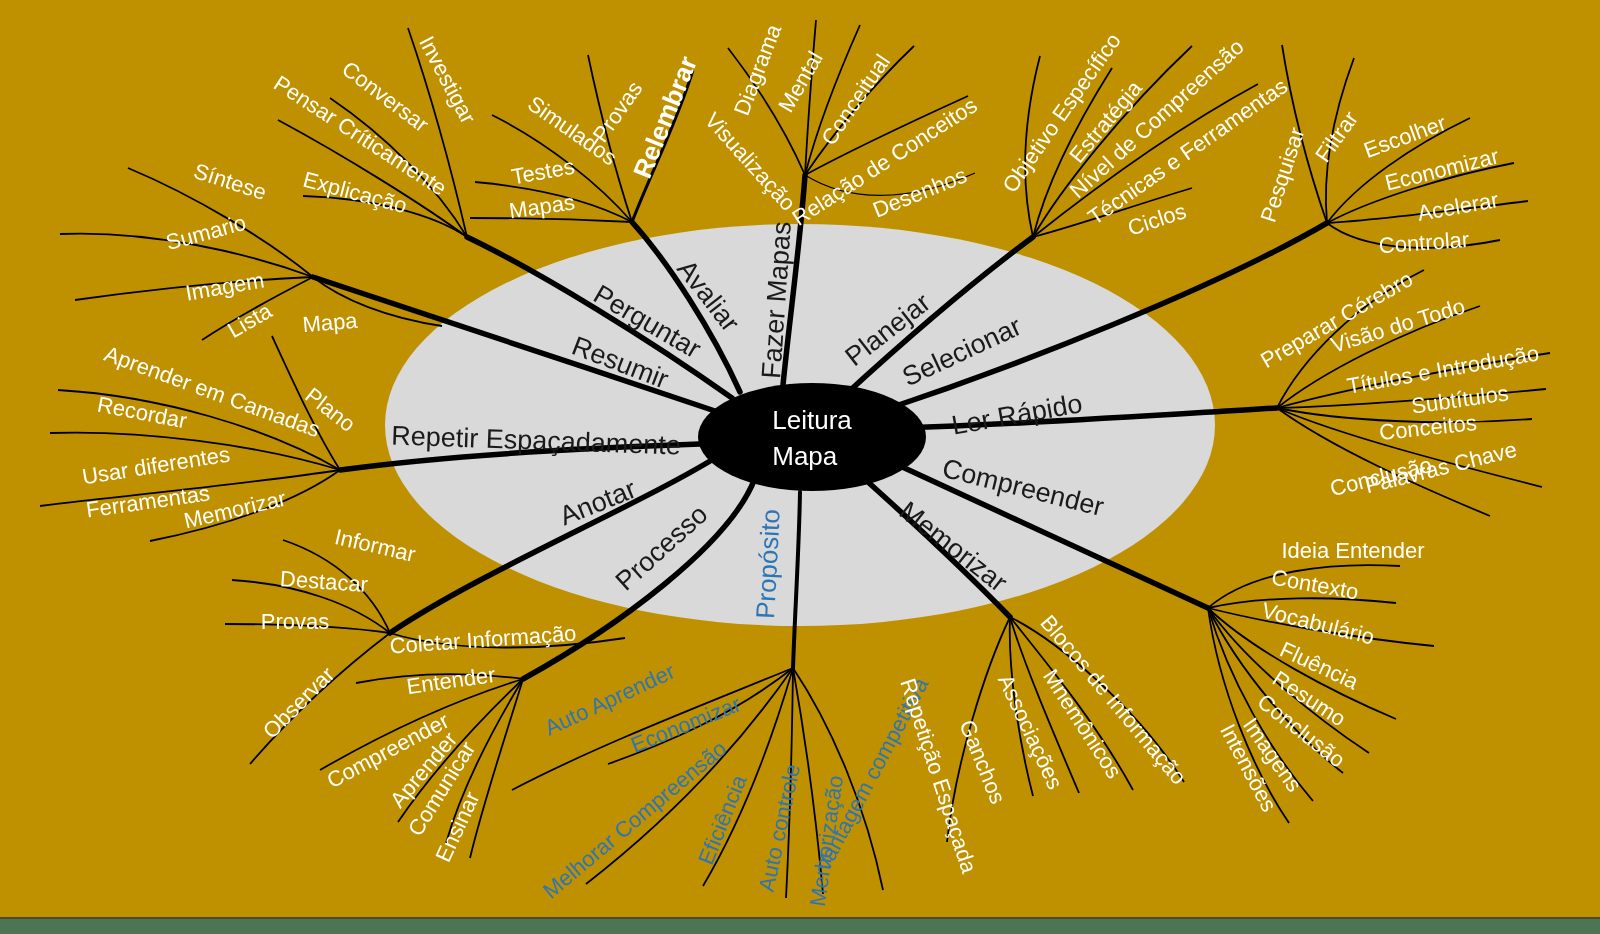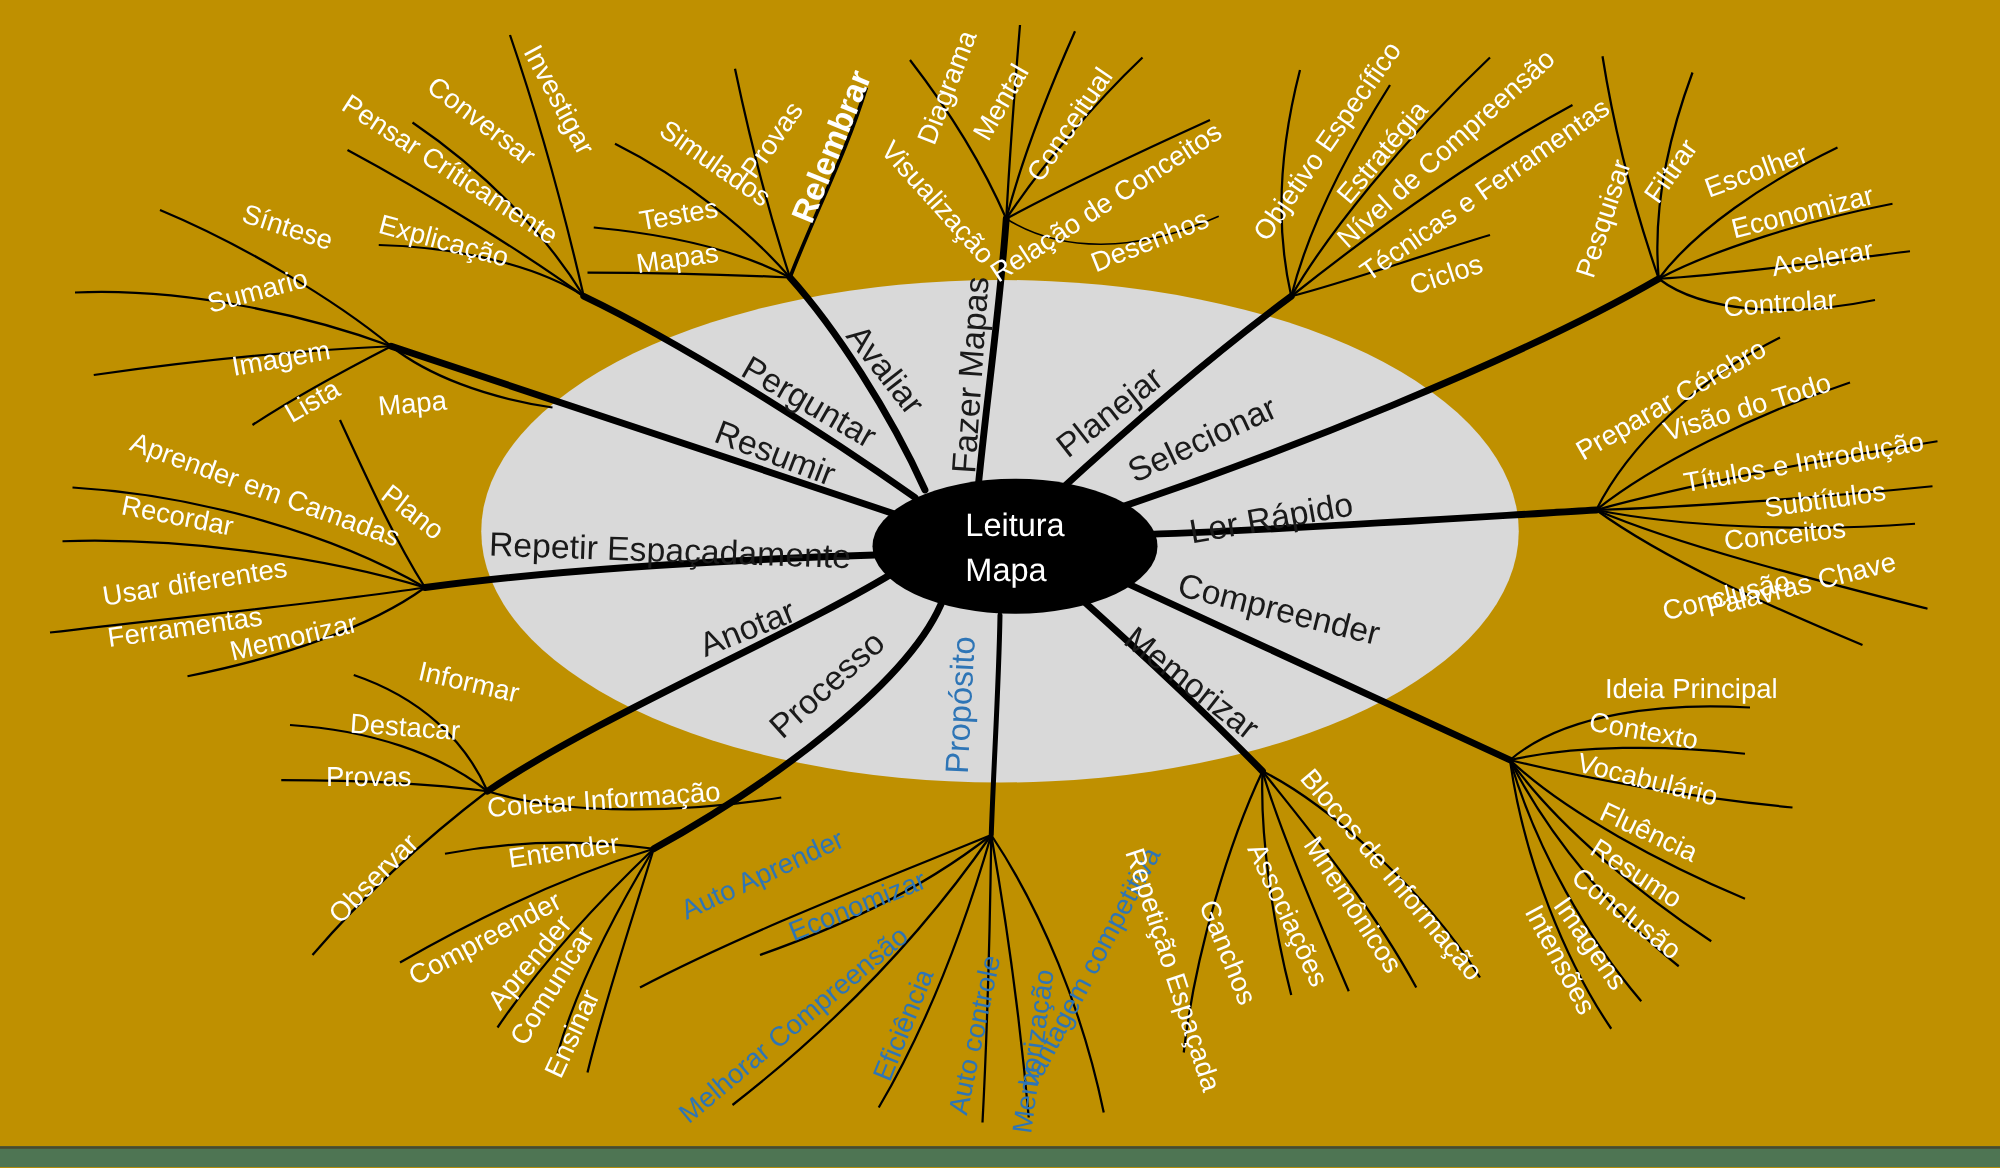--- a/index.html
+++ b/index.html
@@ -231,21 +231,21 @@
       <span class="label n-leaf" style="left: 1442px; top: 170px; transform: translate(-50%, -50%) rotate(-14deg);">Economizar</span>
       <span class="label n-leaf" style="left: 1458px; top: 207px; transform: translate(-50%, -50%) rotate(-10deg);">Acelerar</span>
       <span class="label n-leaf" style="left: 1424px; top: 243px; transform: translate(-50%, -50%) rotate(-4deg);">Controlar</span>
       <span class="label n-leaf" style="left: 1337px; top: 320px; transform: translate(-50%, -50%) rotate(-30deg);">Preparar  Cérebro</span>
       <span class="label n-leaf" style="left: 1398px; top: 326px; transform: translate(-50%, -50%) rotate(-17deg);">Visão  do Todo</span>
       <span class="label n-leaf" style="left: 1443px; top: 370px; transform: translate(-50%, -50%) rotate(-10deg);">Títulos e Introdução</span>
       <span class="label n-leaf" style="left: 1460px; top: 400px; transform: translate(-50%, -50%) rotate(-8deg);">Subtítulos</span>
       <span class="label n-leaf" style="left: 1428px; top: 428px; transform: translate(-50%, -50%) rotate(-6deg);">Conceitos</span>
       <span class="label n-leaf" style="left: 1441px; top: 468px; transform: translate(-50%, -50%) rotate(-14deg);">Palavras Chave</span>
       <span class="label n-leaf" style="left: 1381px; top: 477px; transform: translate(-50%, -50%) rotate(-14deg);">Conclusão</span>
-      <span class="label n-leaf" style="left: 1353px; top: 551px; transform: translate(-50%, -50%) rotate(0deg);">Ideia Principal</span>
+      <span class="label n-leaf" style="left: 1353px; top: 551px; transform: translate(-50%, -50%) rotate(0deg);">Ideia Entender</span>
       <span class="label n-leaf" style="left: 1315px; top: 585px; transform: translate(-50%, -50%) rotate(10deg);">Contexto</span>
       <span class="label n-leaf" style="left: 1318px; top: 624px; transform: translate(-50%, -50%) rotate(14deg);">Vocabulário</span>
       <span class="label n-leaf" style="left: 1319px; top: 666px; transform: translate(-50%, -50%) rotate(25deg);">Fluência</span>
       <span class="label n-leaf" style="left: 1309px; top: 699px; transform: translate(-50%, -50%) rotate(33deg);">Resumo</span>
       <span class="label n-leaf" style="left: 1301px; top: 731px; transform: translate(-50%, -50%) rotate(38deg);">Conclusão</span>
       <span class="label n-leaf" style="left: 1272px; top: 755px; transform: translate(-50%, -50%) rotate(55deg);">Imagens</span>
       <span class="label n-leaf" style="left: 1248px; top: 768px; transform: translate(-50%, -50%) rotate(62deg);">Intensões</span>
       <span class="label n-leaf" style="left: 1113px; top: 700px; transform: translate(-50%, -50%) rotate(50deg);">Blocos de Informação</span>
       <span class="label n-leaf" style="left: 1082px; top: 724px; transform: translate(-50%, -50%) rotate(57deg);">Mnemônicos</span>
       <span class="label n-leaf" style="left: 1030px; top: 732px; transform: translate(-50%, -50%) rotate(65deg);">Associações</span>

